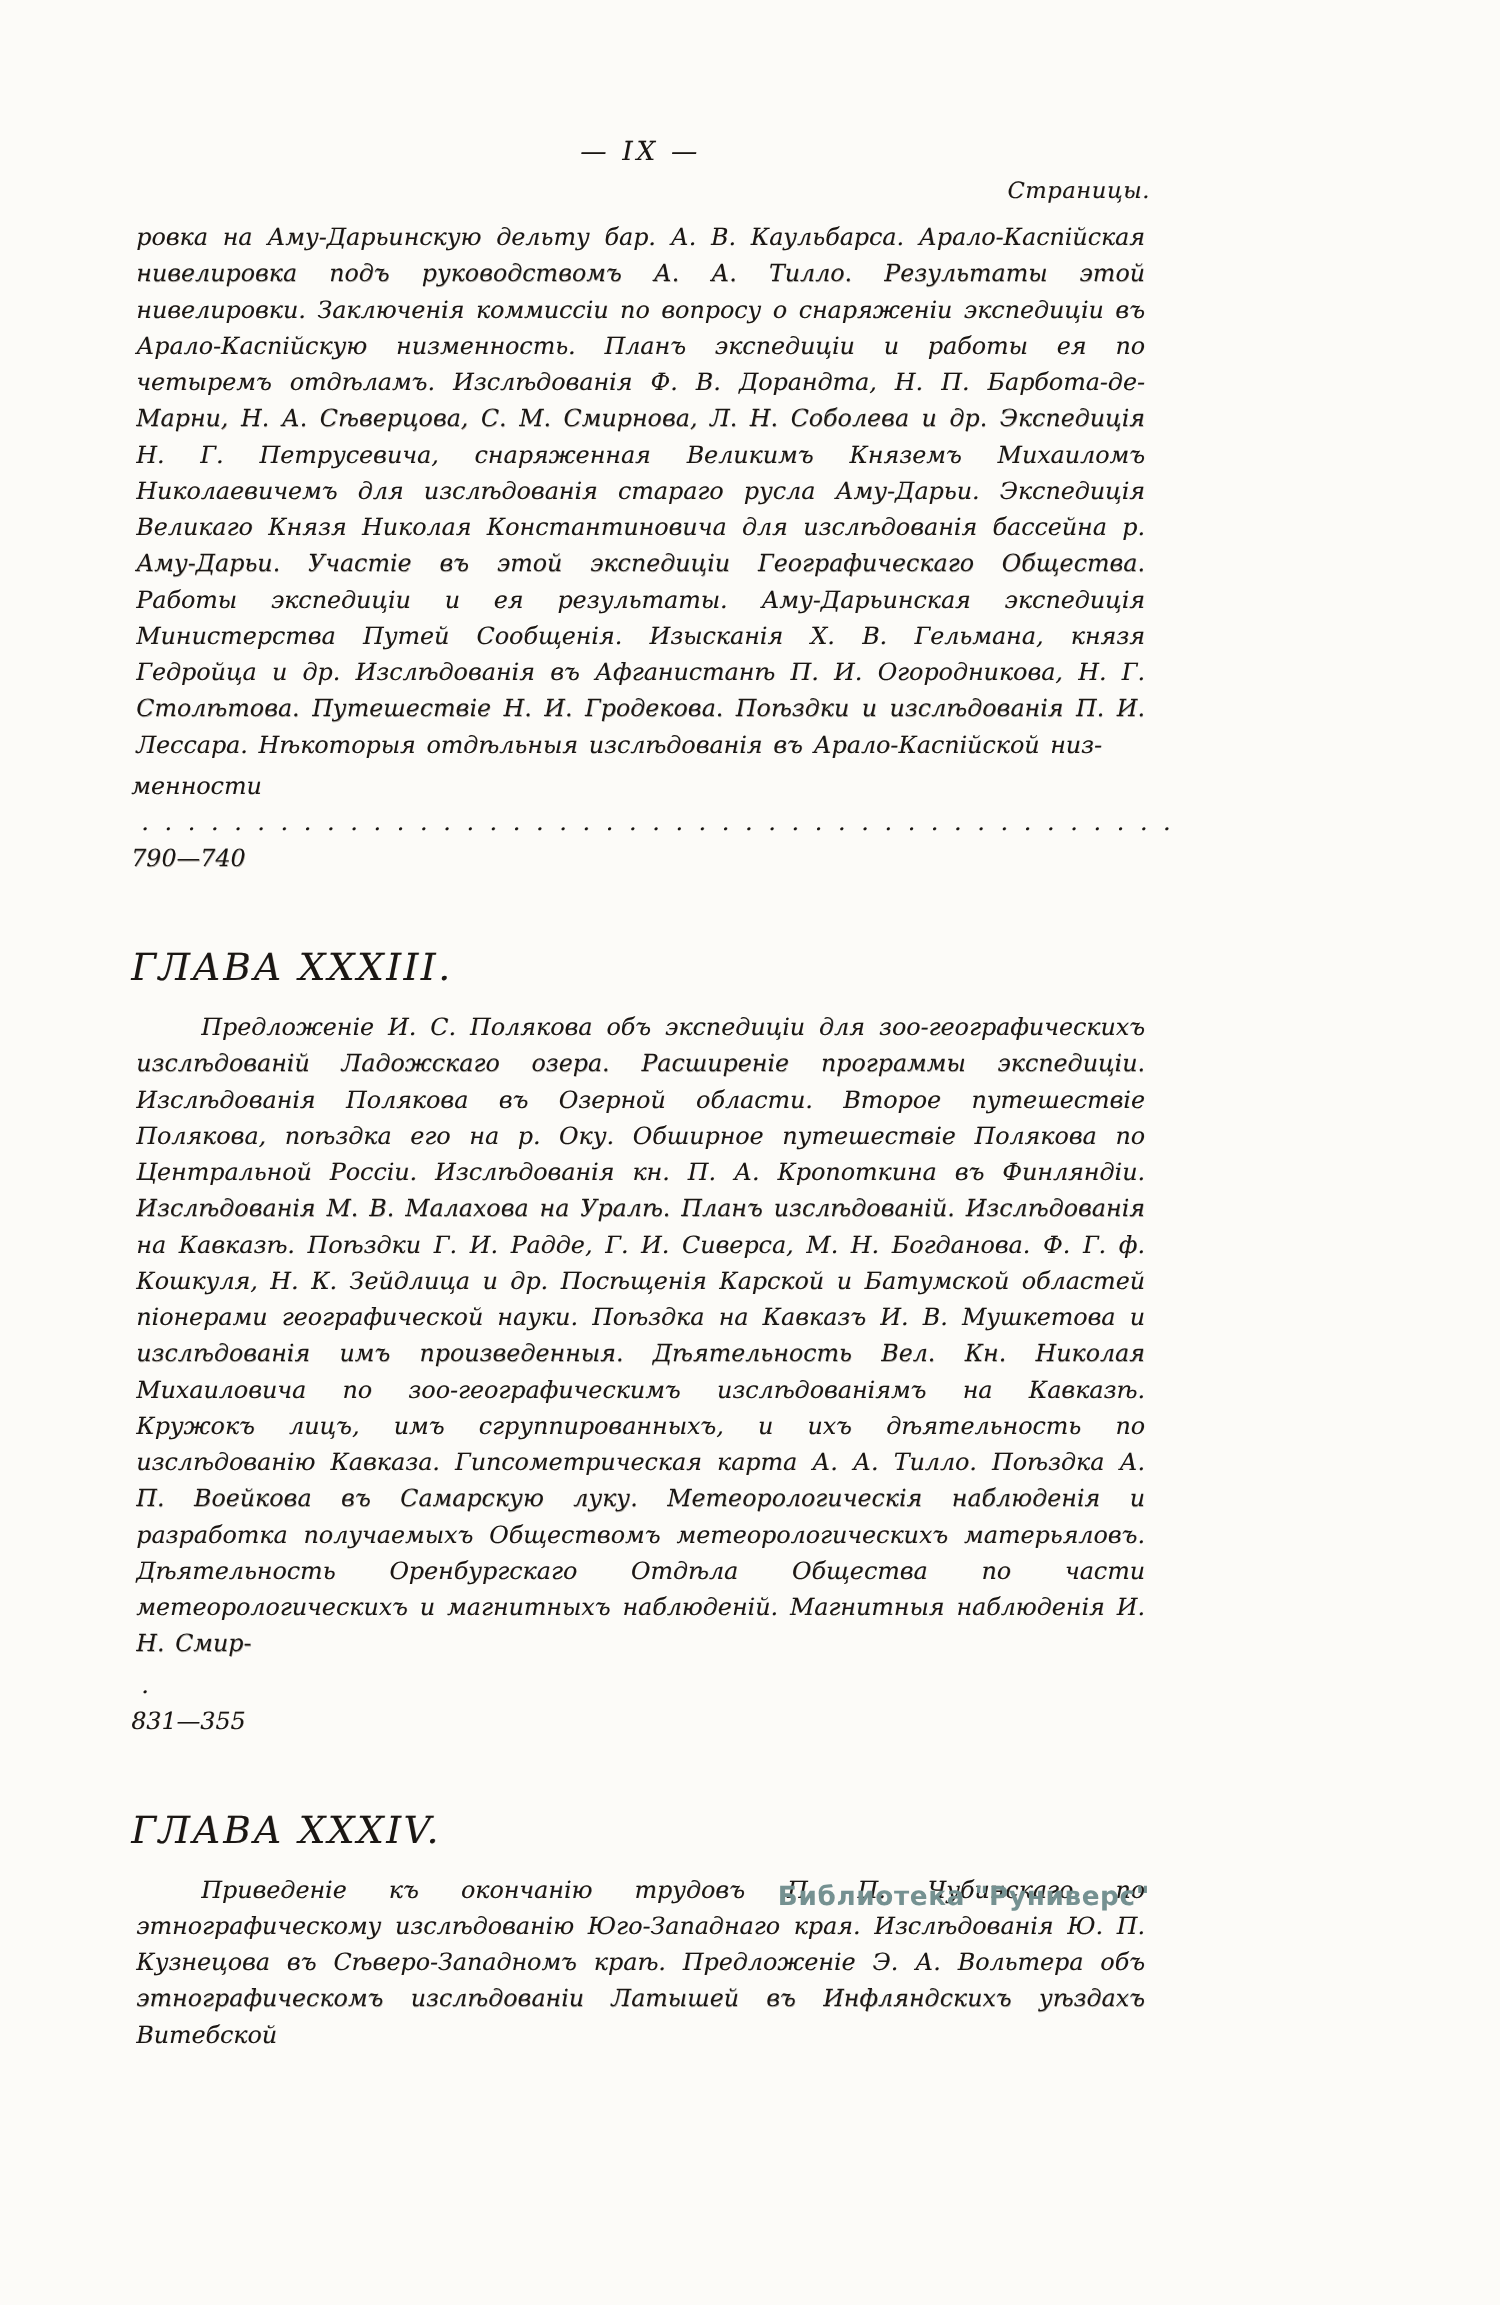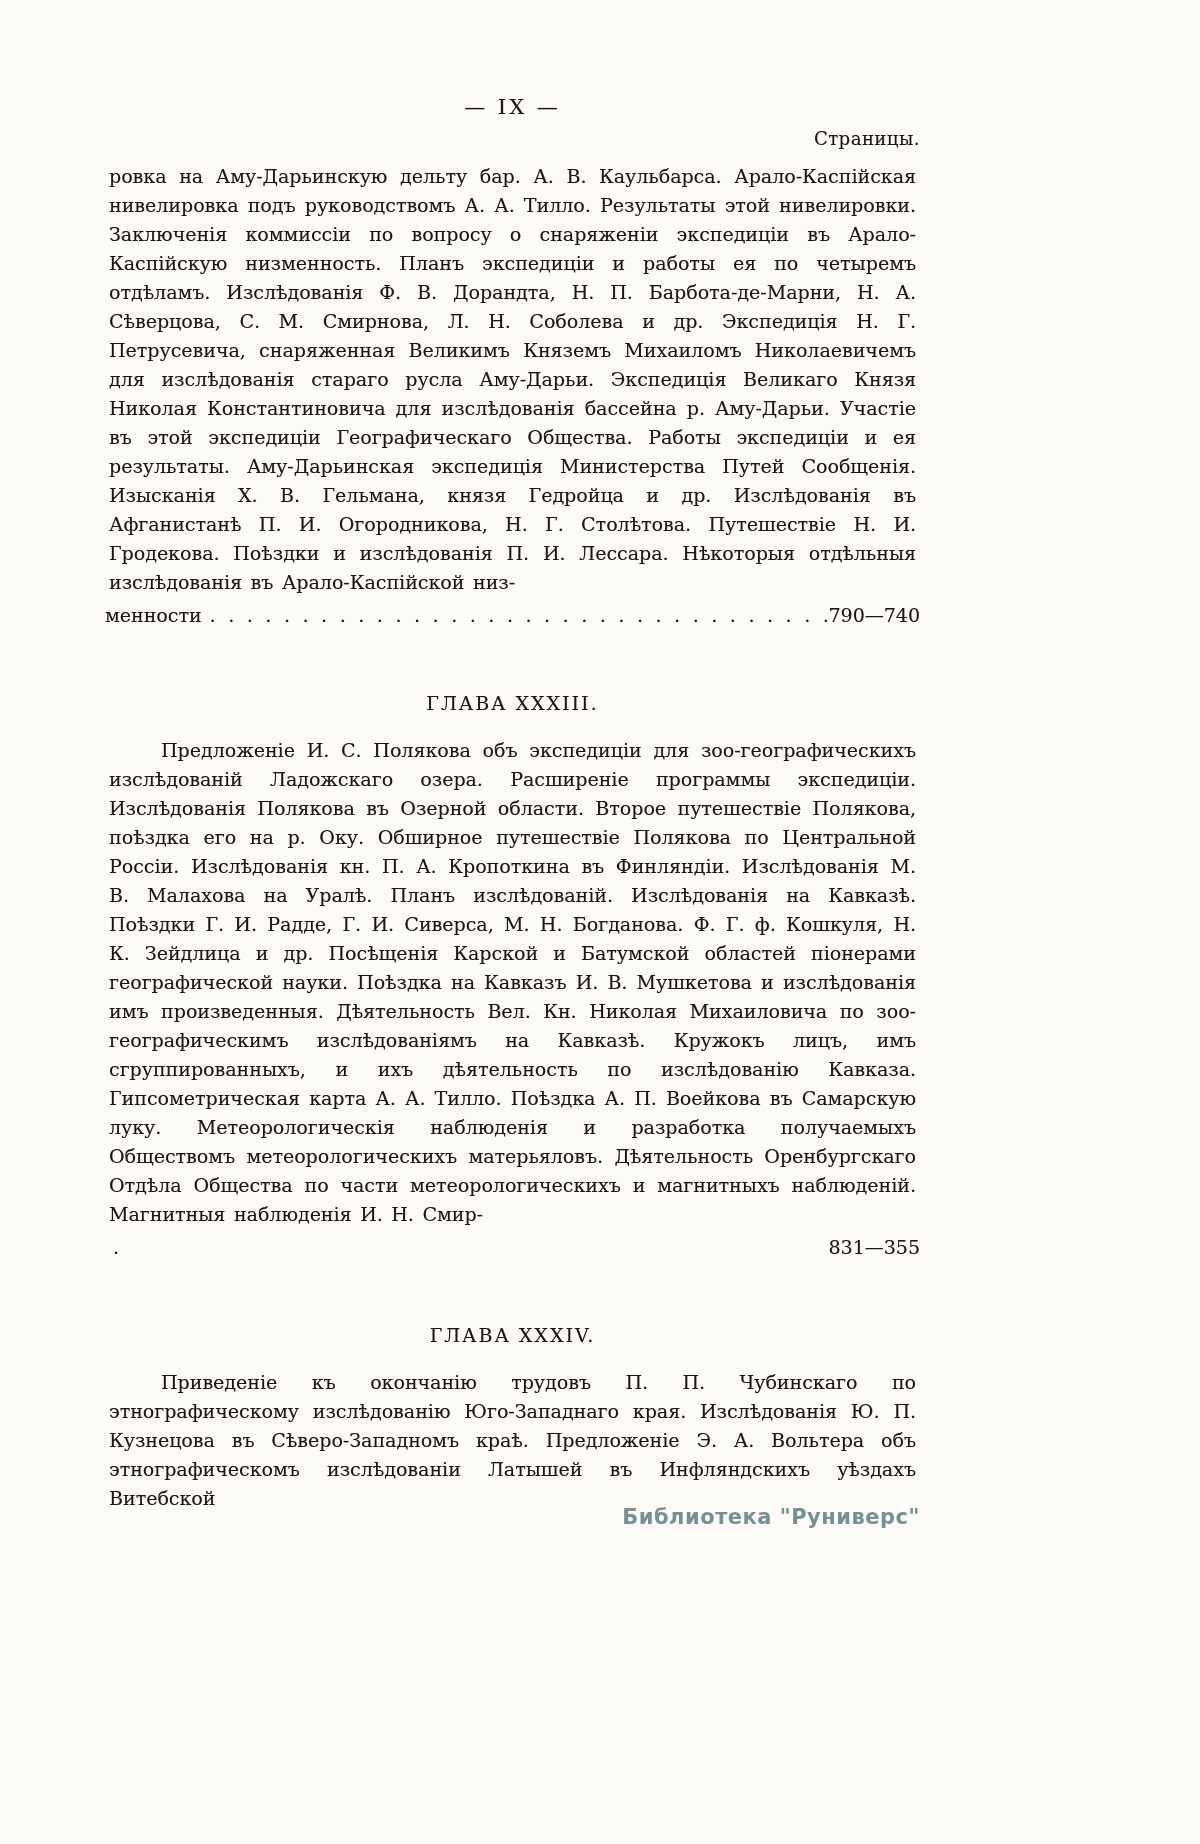--- a/index.html
+++ b/index.html
@@ -9,22 +9,23 @@
     height: 1844px;
     background: #fcfbf8;
     font-family: "DejaVu Serif", "Liberation Serif", serif;
     color: #1a1613;
     overflow: hidden;
     text-shadow: 0.3px 0.3px 0 rgba(25,18,10,0.35);
   }
   .content {
     position: absolute;
     left: 105px;
-    top: 94px;
+    top: 108px;
     width: 815px;
+    font-style: italic;
   }
   .folio {
     text-align: center;
     font-size: 21px;
     letter-spacing: 3px;
     line-height: 26px;
   }
   .col-label {
     text-align: right;
     font-size: 18px;
@@ -42,32 +43,32 @@
   }
   .no-indent { text-indent: 0; }
   .first-para { margin-top: 14px; }
   .justify-last { text-align-last: justify; }
   .leader-line {
     display: flex;
     align-items: baseline;
     font-size: 19px;
     line-height: 29px;
     word-spacing: 2.5px;
+    flex-direction: column;
   }
   .leader-line .dots {
     flex: 1;
     overflow: hidden;
     white-space: nowrap;
     padding: 0 8px;
     letter-spacing: 2px;
   }
   .leader-line .pages { white-space: nowrap; }
   .chapter {
-    text-align: center;
-    font-size: 19px;
+    font-size: 30px;
     font-weight: normal;
     letter-spacing: 2px;
     margin: 58px 0 18px 0;
     line-height: 30px;
   }
   .subtitle {
     text-align: center;
     font-size: 17.5px;
     line-height: 26px;
     font-weight: bold;

